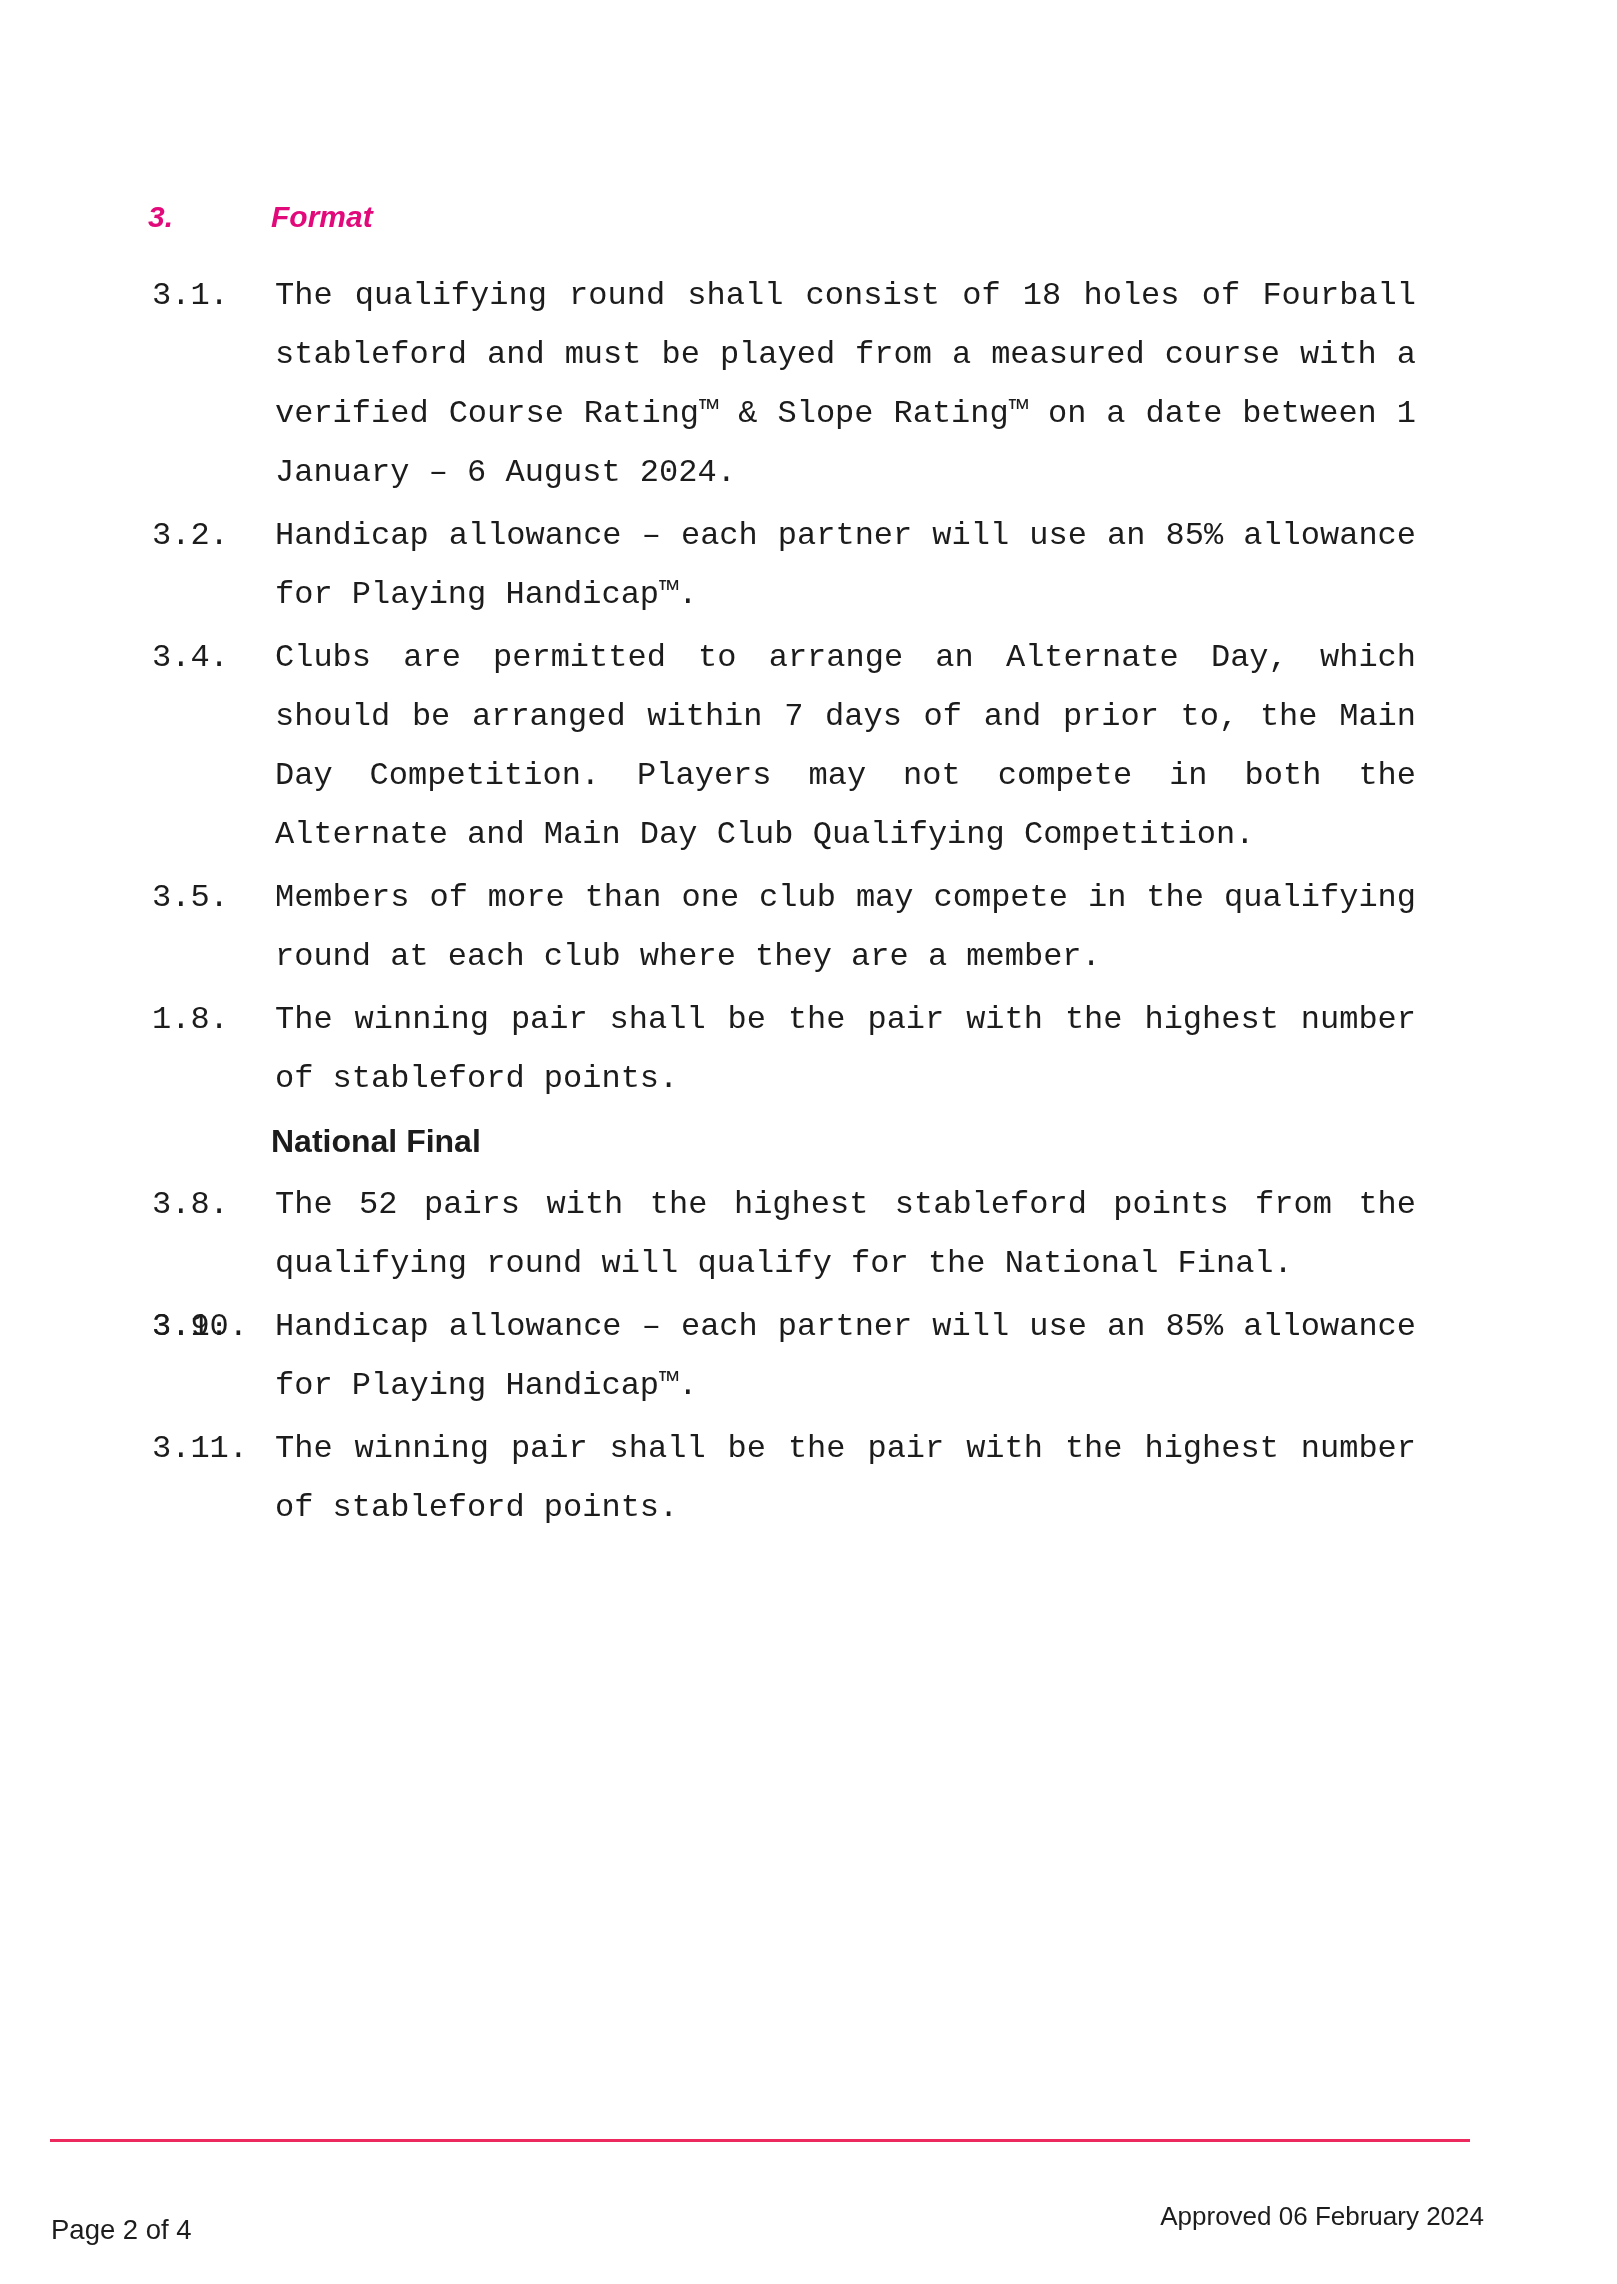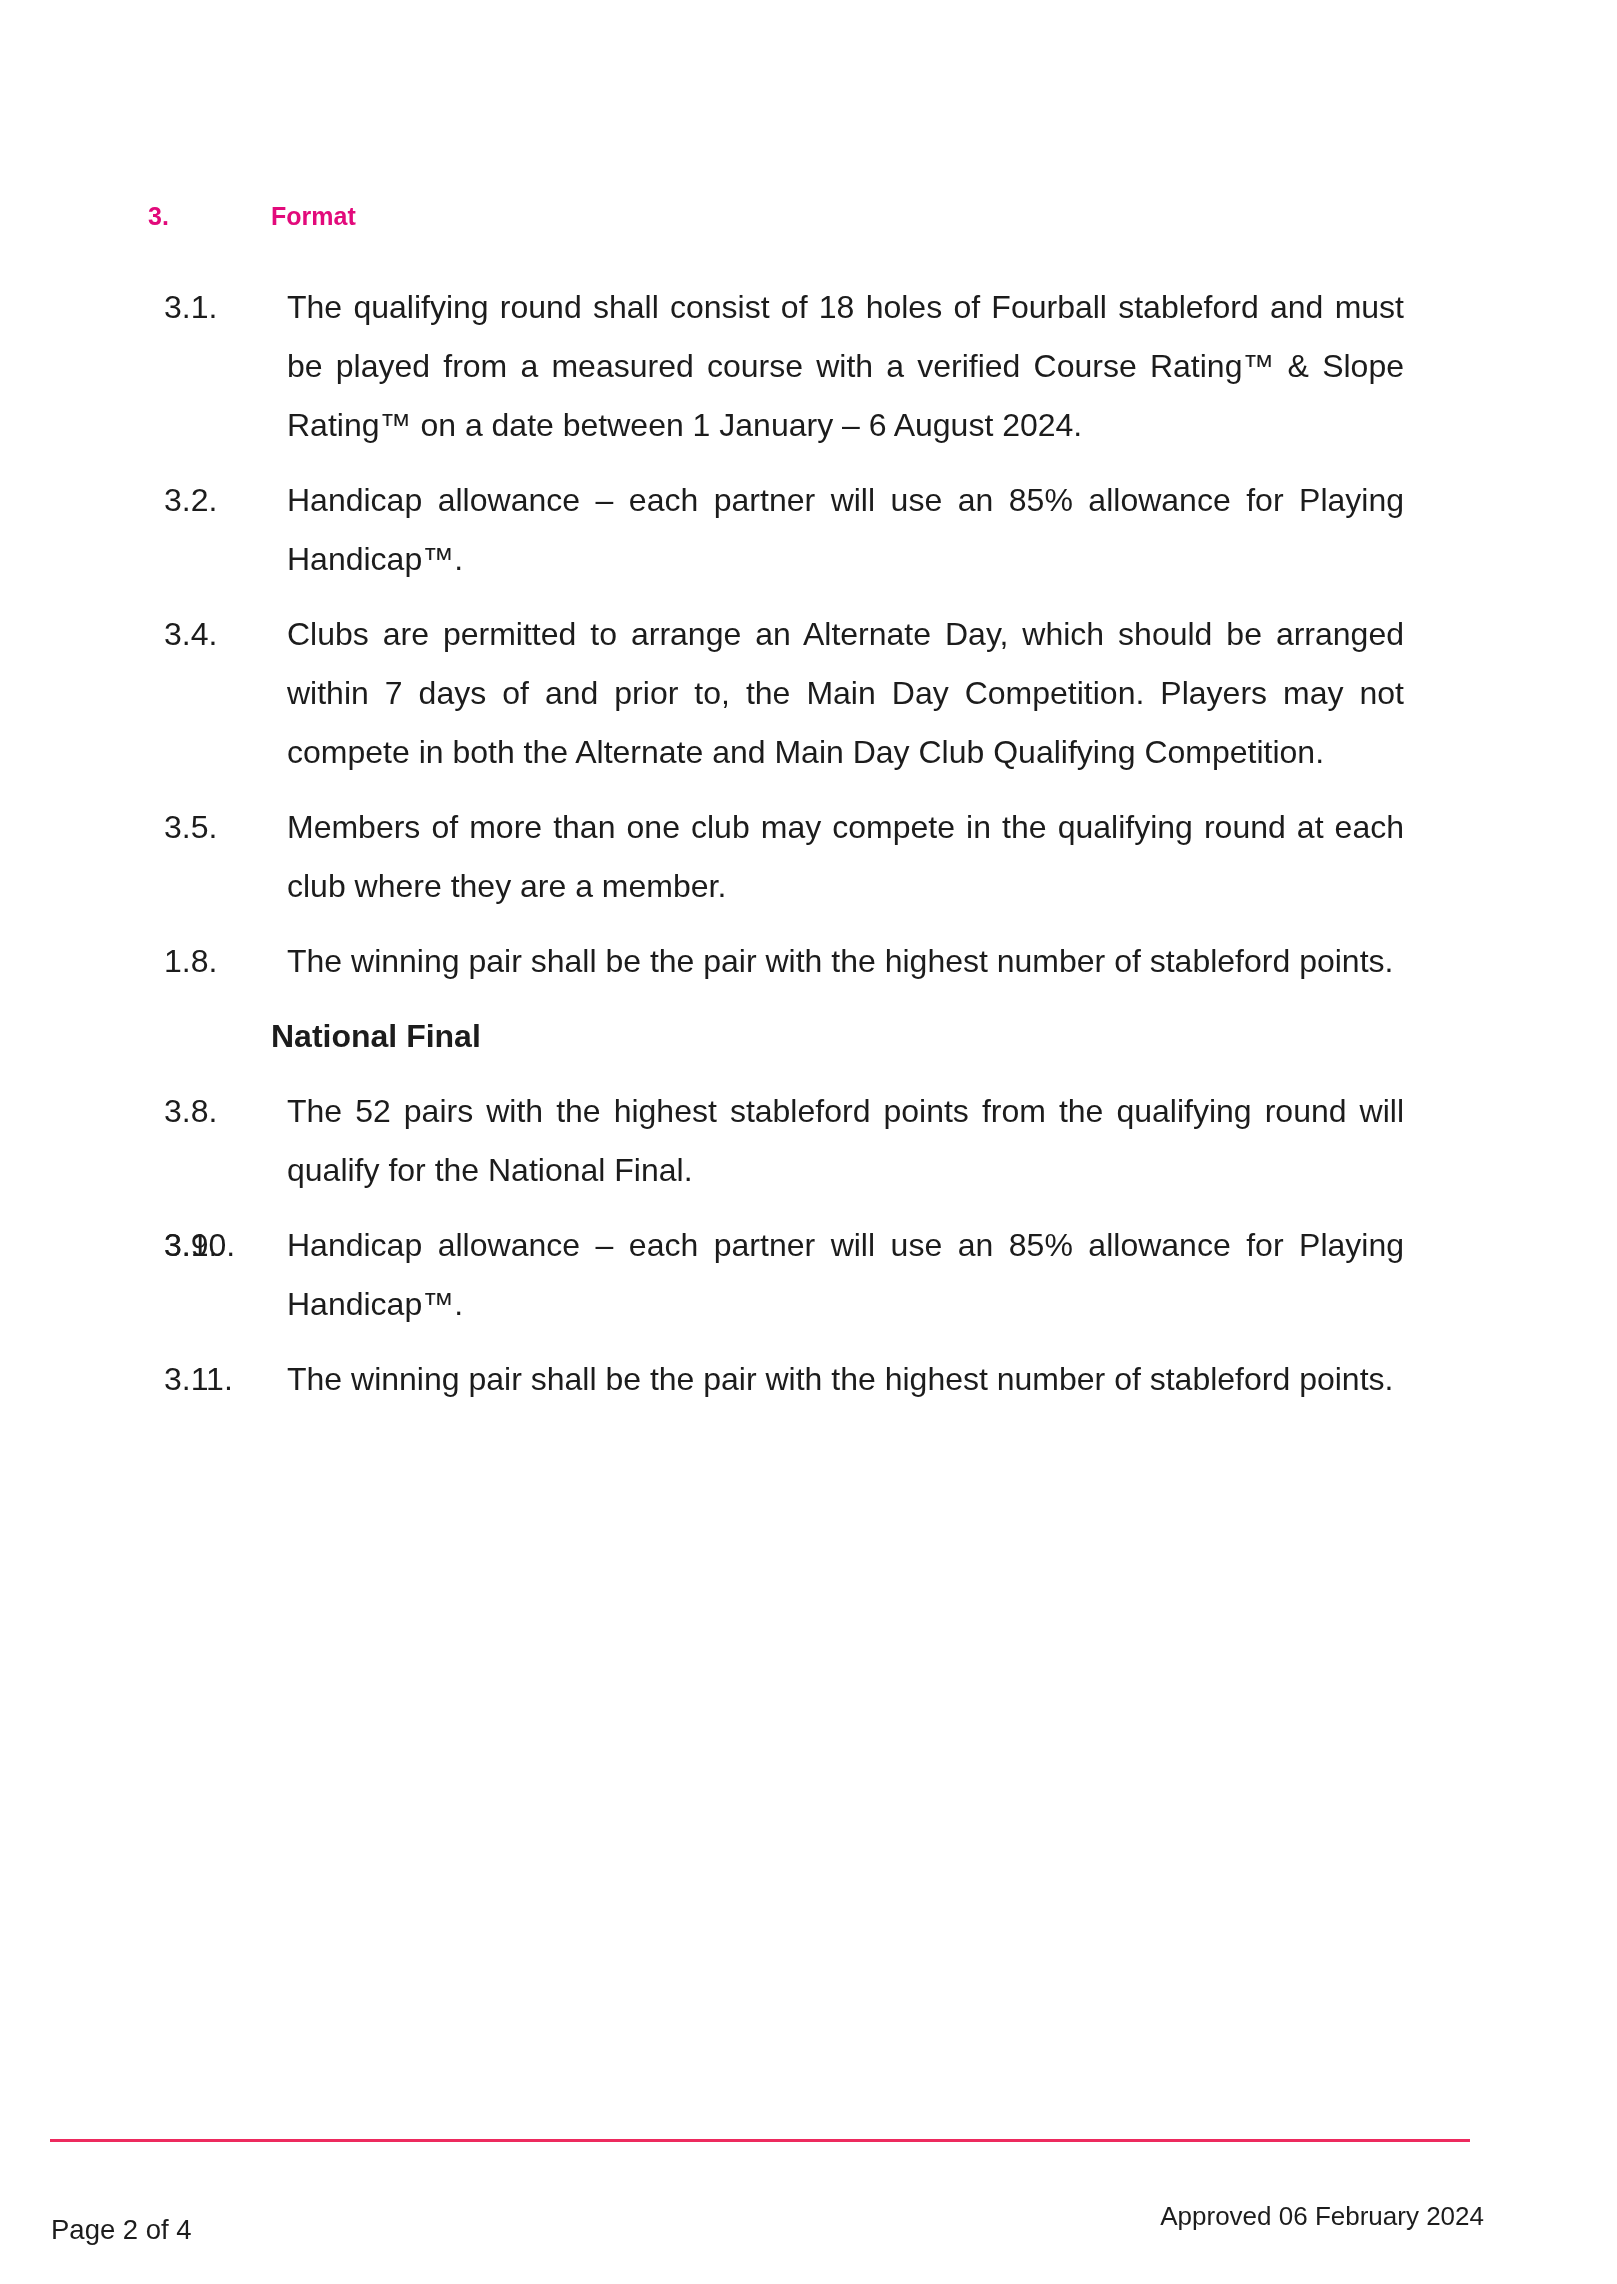--- a/index.html
+++ b/index.html
@@ -10,45 +10,47 @@
     margin:0 auto;
     background:#ffffff;
     font-family:"Liberation Sans", sans-serif;
     color:#1c1c1c;
     overflow:hidden;
   }
   .heading {
     position:absolute;
     left:148px;
     top:187px;
-    font-size:25px;
+    font-size:30px;
     font-weight:bold;
     line-height:59px;
     white-space:nowrap;
+    font-style:italic;
   }
   .heading .h-num { display:inline-block; width:123px; }
   .body-flow {
     position:absolute;
     left:148px;
     top:262px;
     width:1272px;
     font-size:32px;
     line-height:59px;
   }
   .subheading {
     margin:0 0 0 123px;
     font-weight:bold;
   }
   .subheading.gap-after { margin-bottom:19.4px; }
   .item {
     position:relative;
-    margin:16px;
+    margin:4px;
     padding-left:123px;
     text-align:justify;
     text-align-last:left;
+    font-family:Liberation Mono, monospace;
   }
   .item .num {
     position:absolute;
     left:0;
     top:0;
   }
   .footer-rule {
     position:absolute;
     left:50px;
     top:2139px;

